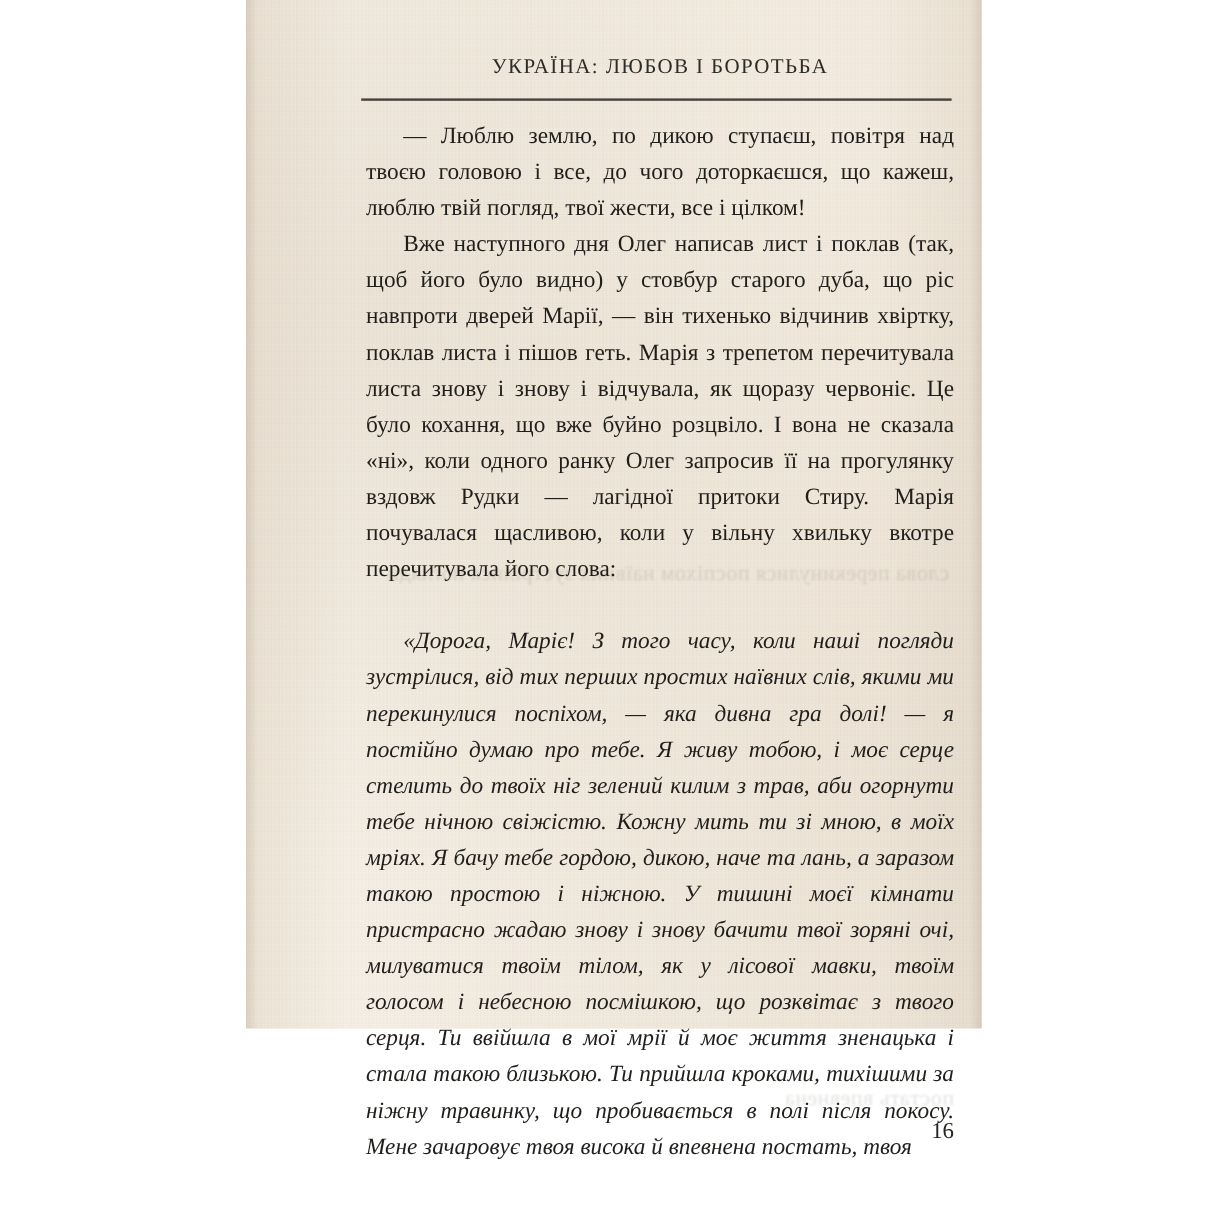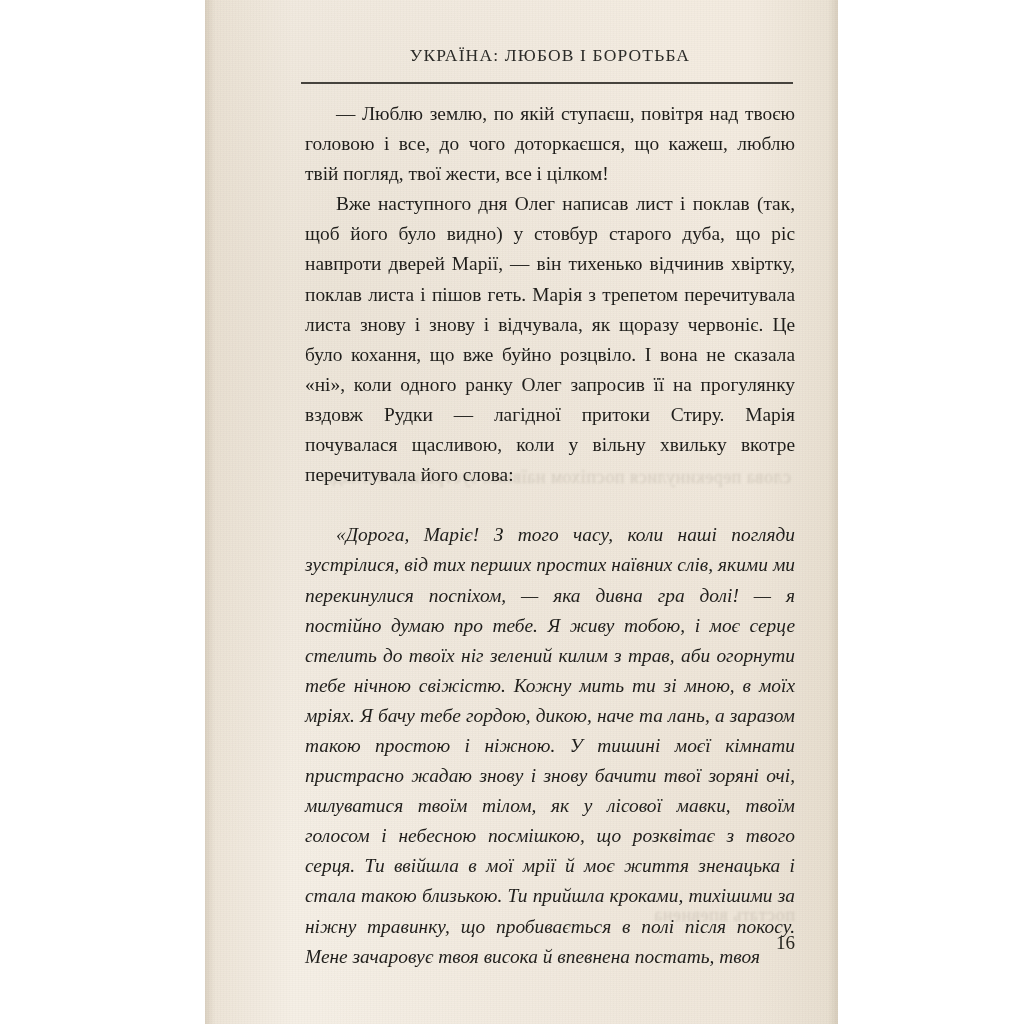--- a/index.html
+++ b/index.html
@@ -22,33 +22,32 @@
     height: 1024px;
     background: #ffffff;
   }
 
   
   #paper-sheet {
     position: absolute;
     left: 205px;
     top: 0;
     width: 613px;
-    height: 1024px;
+    height: 857px;
     background-color: #f3ece1;
     background-image:
       repeating-linear-gradient(90deg,
         rgba(0,0,0,0.013) 0px, rgba(0,0,0,0.013) 1px,
         rgba(255,255,255,0.02) 1px, rgba(255,255,255,0.02) 3px),
       repeating-linear-gradient(0deg,
         rgba(0,0,0,0.010) 0px, rgba(0,0,0,0.010) 1px,
         rgba(255,255,255,0.015) 1px, rgba(255,255,255,0.015) 2px),
       radial-gradient(ellipse at 20% 30%, rgba(214,200,180,0.30) 0%, rgba(214,200,180,0) 55%),
       radial-gradient(ellipse at 85% 75%, rgba(214,200,180,0.22) 0%, rgba(214,200,180,0) 60%),
       linear-gradient(90deg, #ece3d5 0%, #f5efe5 14%, #f4ede2 50%, #f3ebdf 86%, #e9e0d1 100%);
-    padding-left: 20px;
   }
   
   #paper-edge-shade {
     position: absolute;
     inset: 0;
     pointer-events: none;
     background:
       linear-gradient(90deg, rgba(150,135,110,0.20) 0px, rgba(150,135,110,0) 10px),
       linear-gradient(270deg, rgba(150,135,110,0.20) 0px, rgba(150,135,110,0) 10px);
   }
@@ -150,21 +149,21 @@
 
     <div id="page-block">
 
       <div id="running-head">УКРАЇНА: ЛЮБОВ І БОРОТЬБА</div>
 
       <div id="head-rule"></div>
 
       <div id="showthrough-a" class="showthrough">слова перекинулися поспіхом наївних зустрілися погляди</div>
 
       <div id="body-text">
-        <p>— Люблю землю, по якій ступаєш, повітря над твоєю головою і все, до чого доторкаєшся, що кажеш, люблю твій погляд, твої жести, все і цілком!</p>
+        <p>— Люблю землю, по дикою ступаєш, повітря над твоєю головою і все, до чого доторкаєшся, що кажеш, люблю твій погляд, твої жести, все і цілком!</p>
         <p>Вже наступного дня Олег написав лист і поклав (так, щоб його було видно) у стовбур старого дуба, що ріс навпроти дверей Марії, — він тихенько відчинив хвіртку, поклав листа і пішов геть. Марія з трепетом перечитувала листа знову і знову і відчувала, як щоразу червоніє. Це було кохання, що вже буйно розцвіло. І вона не сказала «ні», коли одного ранку Олег запросив її на прогулянку вздовж Рудки — лагідної притоки Стиру. Марія почувалася щасливою, коли у вільну хвильку вкотре перечитувала його слова:</p>
         <p class="gap-before">«Дорога, Маріє! З того часу, коли наші погляди зустрілися, від тих перших простих наївних слів, якими ми перекинулися поспіхом, — яка дивна гра долі! — я постійно думаю про тебе. Я живу тобою, і моє серце стелить до твоїх ніг зелений килим з трав, аби огорнути тебе нічною свіжістю. Кожну мить ти зі мною, в моїх мріях. Я бачу тебе гордою, дикою, наче та лань, а заразом такою простою і ніжною. У тишині моєї кімнати пристрасно жадаю знову і знову бачити твої зоряні очі, милуватися твоїм тілом, як у лісової мавки, твоїм голосом і небесною посмішкою, що розквітає з твого серця. Ти ввійшла в мої мрії й моє життя зненацька і стала такою близькою. Ти прийшла кроками, тихішими за ніжну травинку, що пробивається в полі після покосу. Мене зачаровує твоя висока й впевнена постать, твоя</p>
       </div>
 
       <div id="showthrough-b" class="showthrough">постать впевнена</div>
 
       <div id="folio">16</div>
 
     </div>
   </div>

